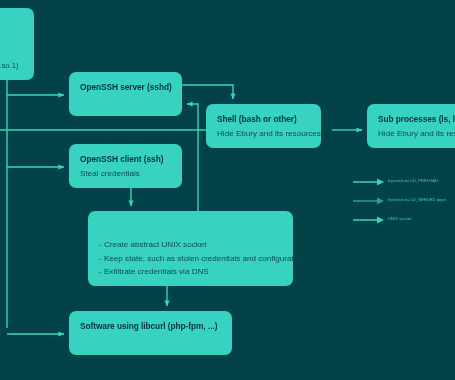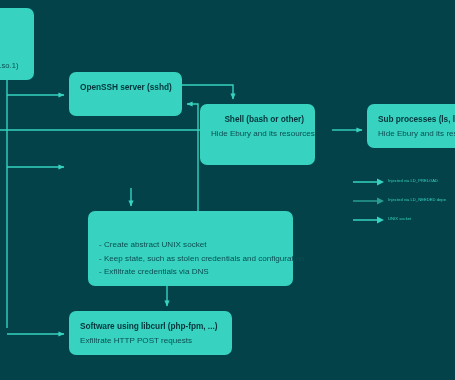--- a/index.html
+++ b/index.html
@@ -66,21 +66,21 @@
   #node-ebury-lib .libtext {
     position: absolute;
     left: 10px; bottom: 8px;
   }
   #node-ebury-lib .title { font-size: 9.5px; }
   #node-ebury-lib .sub   { font-size: 7.6px; margin-top: 0px; color:#0b4d52;}
   .hexicon { position: absolute; left: 8px; top: 9px; }
 
   #node-sshd       { left: 69px;  top: 72px;  width: 113px; height: 44px; }
   #node-ssh-client { left: 69px;  top: 144px; width: 113px; height: 44px; }
-  #node-shell      { left: 200px; top: 104px; width: 115px; height: 61px; text-align: right; }
+  #node-shell      { left: 206px; top: 104px; width: 115px; height: 44px; }
   #node-subproc    { left: 367px; top: 104px; width: 120px; height: 44px; }
   #node-ebury-proc { left: 88px;  top: 211px; width: 205px; height: 75px; }
   #node-libcurl    { left: 69px;  top: 311px; width: 163px; height: 44px; }
 
   
   #legend {
     position: absolute;
     left: 352px; top: 176px;
     width: 103px;
   }
@@ -150,20 +150,24 @@
     <div class="libtext">
       <div class="title">Ebury</div>
       <div class="sub">(libkeyutils.so.1)</div>
     </div>
   </div>
 
   <div class="node" id="node-sshd">
     <div class="title">OpenSSH server (sshd)</div>
   </div>
 
+  <div class="node" id="node-ssh-client">
+    <div class="title">OpenSSH client (ssh)</div>
+    <div class="sub">Steal credentials</div>
+  </div>
 
   <div class="node" id="node-shell">
     <div class="title">Shell (bash or other)</div>
     <div class="sub">Hide Ebury and its resources</div>
   </div>
 
   <div class="node" id="node-subproc">
     <div class="title">Sub processes (ls, lsof, ...)</div>
     <div class="sub">Hide Ebury and its resources</div>
   </div>
@@ -171,21 +175,20 @@
   <div class="node" id="node-ebury-proc">
     <ul class="bullets">
       <li>- Create abstract UNIX socket</li>
       <li>- Keep state, such as stolen credentials and configuration</li>
       <li>- Exfiltrate credentials via DNS</li>
     </ul>
   </div>
 
   <div class="node" id="node-libcurl">
     <div class="title">Software using libcurl (php-fpm, ...)</div>
-    <div class="sub">Exfiltrate HTTP POST requests</div>
   </div>
 
   <div id="legend">
 
     <div class="legend-row">
       <svg class="legend-arrow" viewBox="0 0 34 12" xmlns="http://www.w3.org/2000/svg">
         <path d="M1,6 L26,6" stroke="#37d3c0" stroke-width="1.5" fill="none"></path>
         <path d="M25,2.6 L32,6 L25,9.4 z" fill="#37d3c0"></path>
       </svg>
       <div class="legend-label">Injected via LD_PRELOAD</div>

